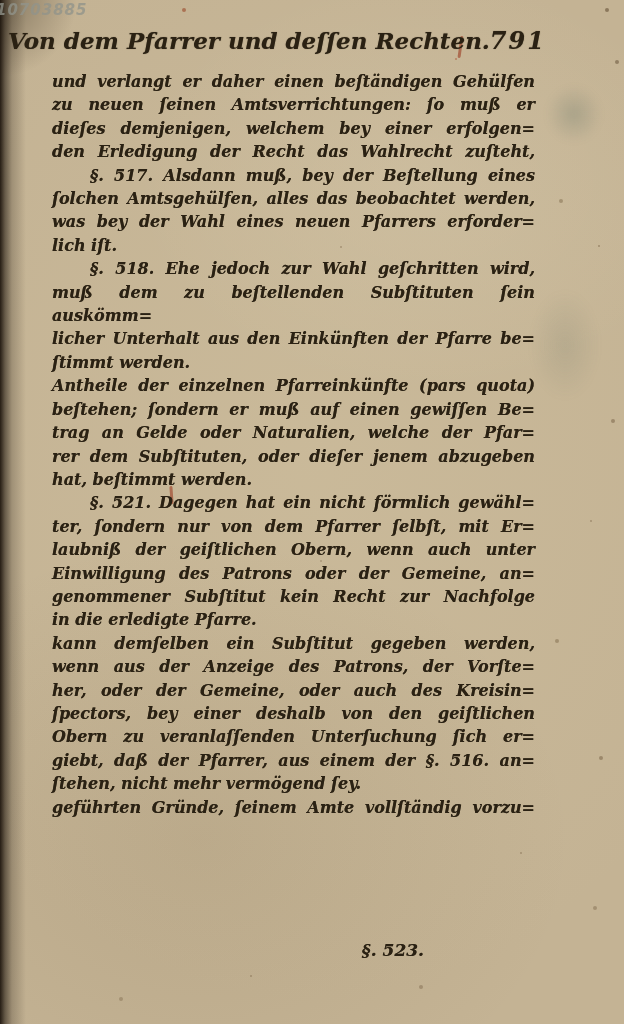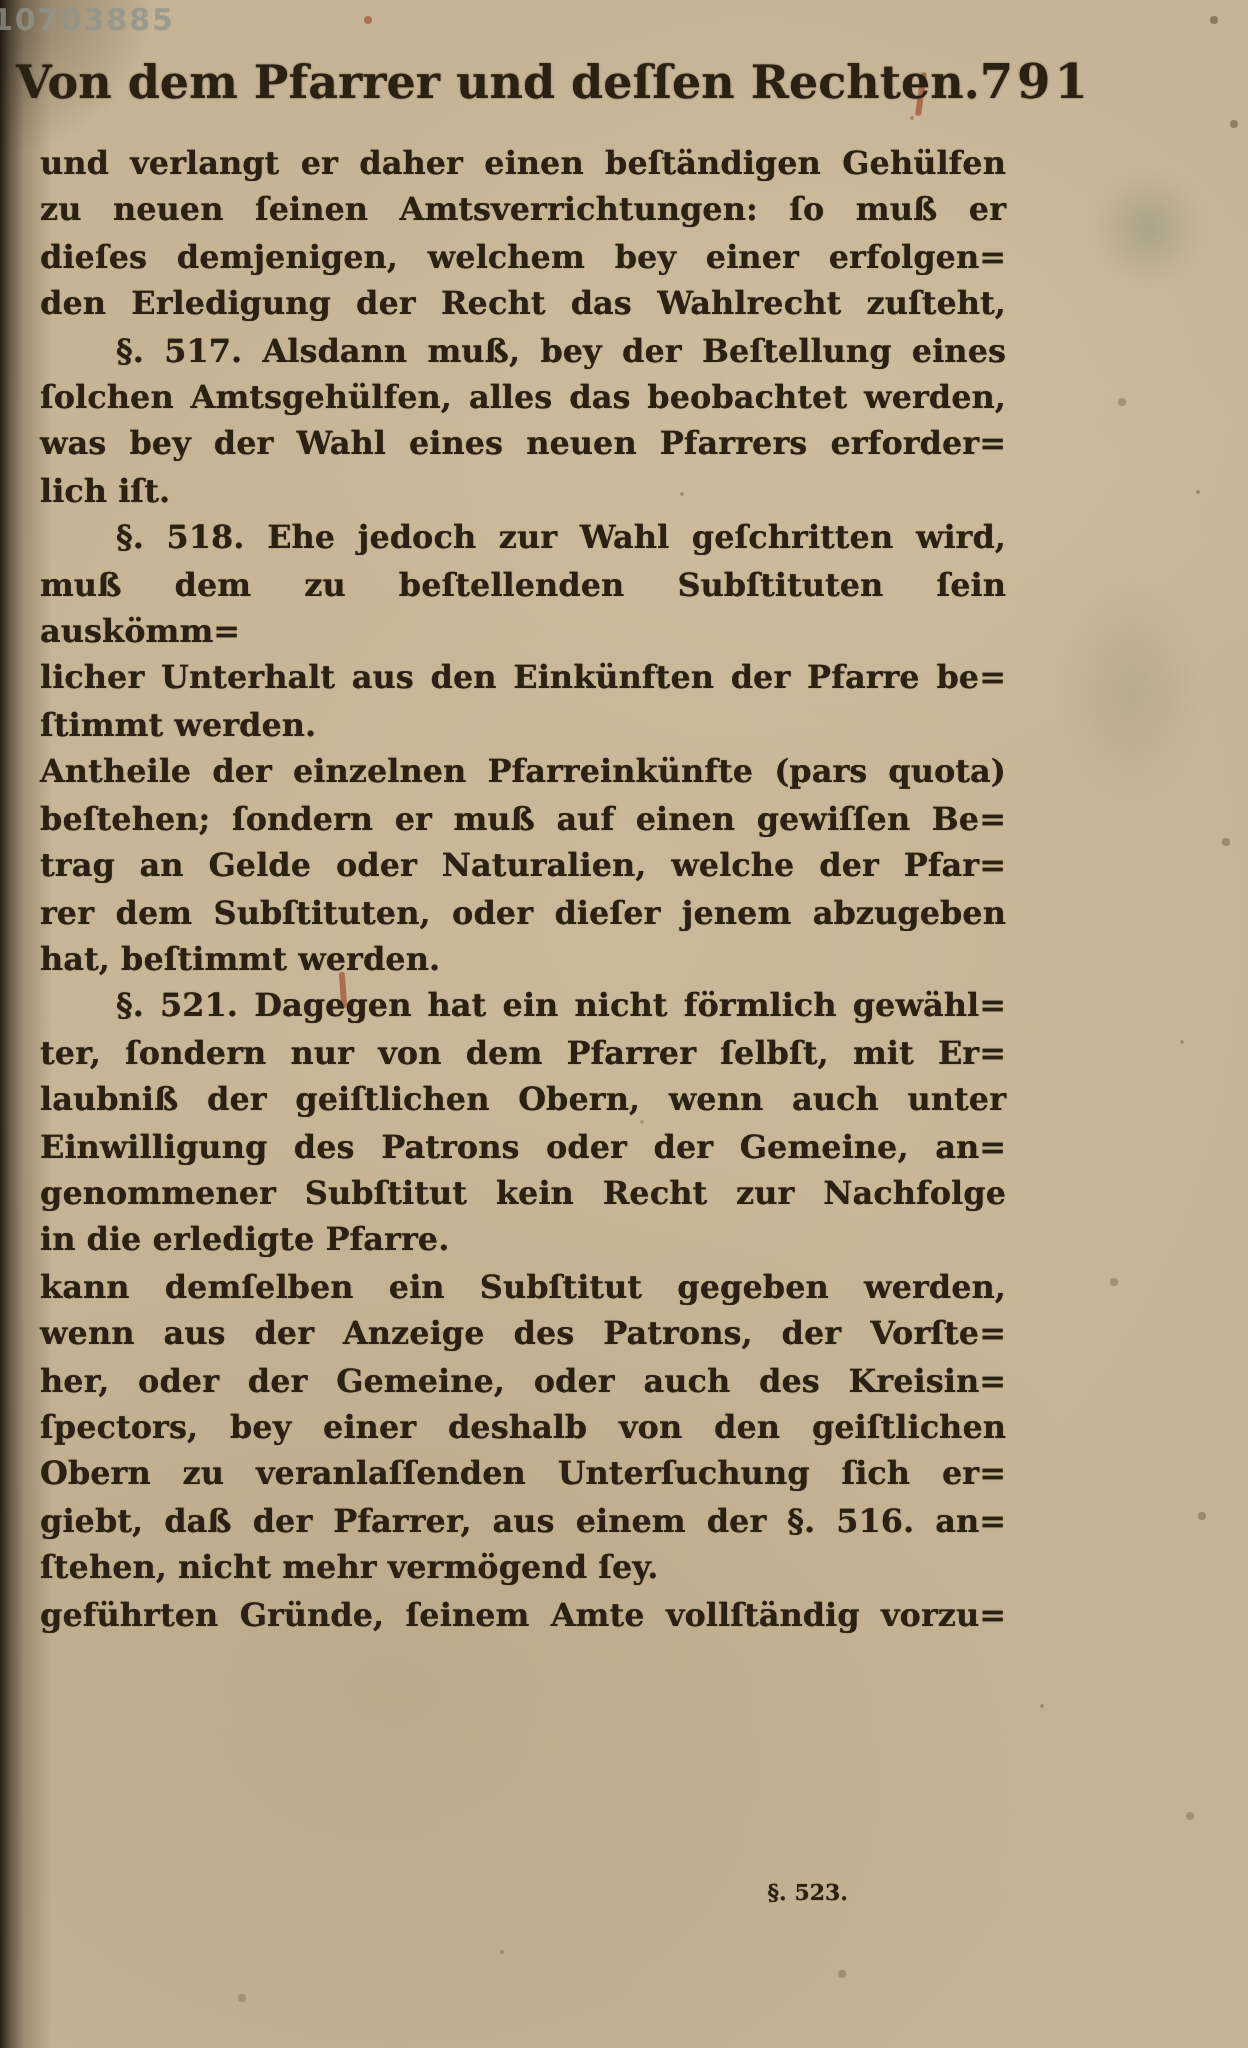--- a/index.html
+++ b/index.html
@@ -9,47 +9,48 @@
     overflow:hidden;
     background-color:#c4b394;
     background-image:
       linear-gradient(90deg, rgba(24,16,9,0.92) 0px, rgba(24,16,9,0.55) 5px, rgba(24,16,9,0.22) 12px, rgba(24,16,9,0) 26px),
       radial-gradient(circle 110px at 0% 0%, rgba(40,30,18,0.40), rgba(40,30,18,0) 70%),
       radial-gradient(ellipse 420px 300px at 68% 18%, rgba(255,248,225,0.10), rgba(255,248,225,0) 70%),
       radial-gradient(ellipse 520px 420px at 32% 82%, rgba(95,75,45,0.10), rgba(95,75,45,0) 72%),
       radial-gradient(ellipse 600px 700px at 50% 45%, rgba(212,197,163,0.35), rgba(212,197,163,0) 78%);
     font-family:"DejaVu Serif","Liberation Serif",serif;
     color:#2a2113;
+    font-style:italic;
   }
   .stamp{
     position:absolute;top:1px;left:-4px;
     font-family:"DejaVu Sans","Liberation Sans",sans-serif;
     font-size:15px;font-weight:700;letter-spacing:1px;
     color:rgba(145,148,138,0.78);
   }
   .running-header{
     position:absolute;top:26px;left:34px;width:486px;
     display:flex;justify-content:center;align-items:baseline;
     font-size:23px;font-weight:700;
     text-shadow:0 0 1px rgba(42,33,19,0.55);
     white-space:nowrap;
   }
   .running-header .pgnum{font-size:24px;letter-spacing:2px;}
   .body-text{
-    position:absolute;top:70px;left:20px;width:483px;
+    position:absolute;top:70px;left:52px;width:483px;
     font-size:16px;font-weight:700;line-height:23.4px;
     text-shadow:0 0 0.5px rgba(42,33,19,0.7);
   }
   .para{margin:0;}
   .line{text-align:justify;text-align-last:justify;}
   .line.last{text-align-last:left;}
   .line.indent{text-indent:38px;}
   .catchword{
     position:absolute;top:940px;left:36px;width:388px;
-    text-align:right;font-size:11px;font-weight:700;
+    text-align:right;font-size:17px;font-weight:700;
     text-shadow:0 0 0.5px rgba(42,33,19,0.7);
   }
   .smudge{position:absolute;border-radius:50%;filter:blur(3px);}
   .smudge.s1{top:85px;left:546px;width:56px;height:58px;
     background:radial-gradient(ellipse, rgba(96,112,100,0.28), rgba(96,112,100,0) 70%);}
   .smudge.s2{top:290px;left:530px;width:70px;height:110px;
     background:radial-gradient(ellipse, rgba(100,110,95,0.16), rgba(100,110,95,0) 70%);}
   .speckles{
     position:absolute;top:0;left:0;width:2px;height:2px;border-radius:50%;
     background:transparent;

